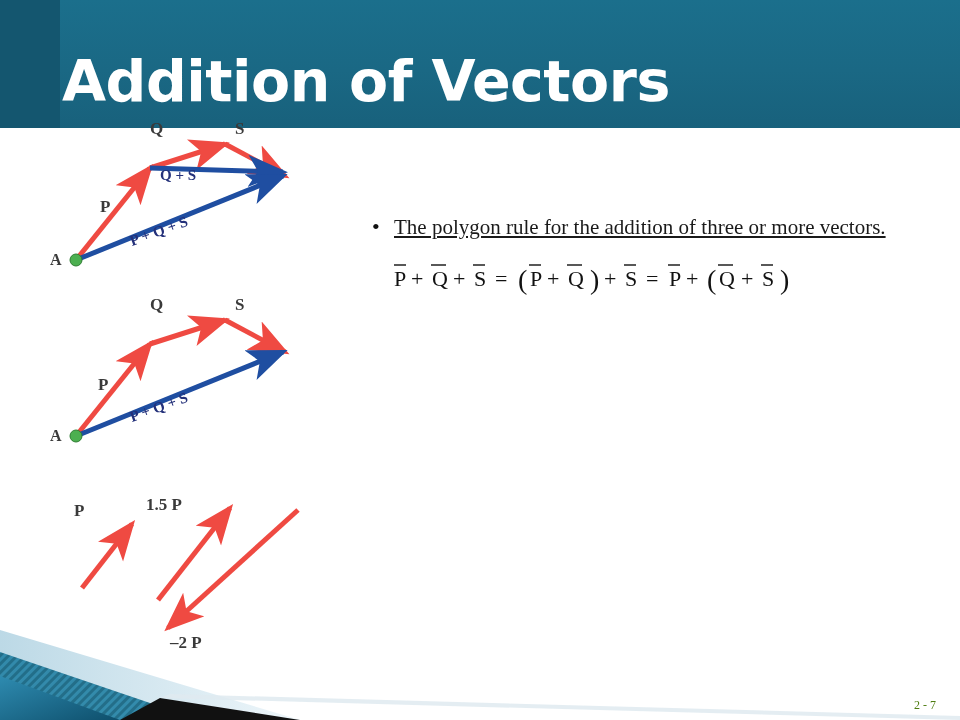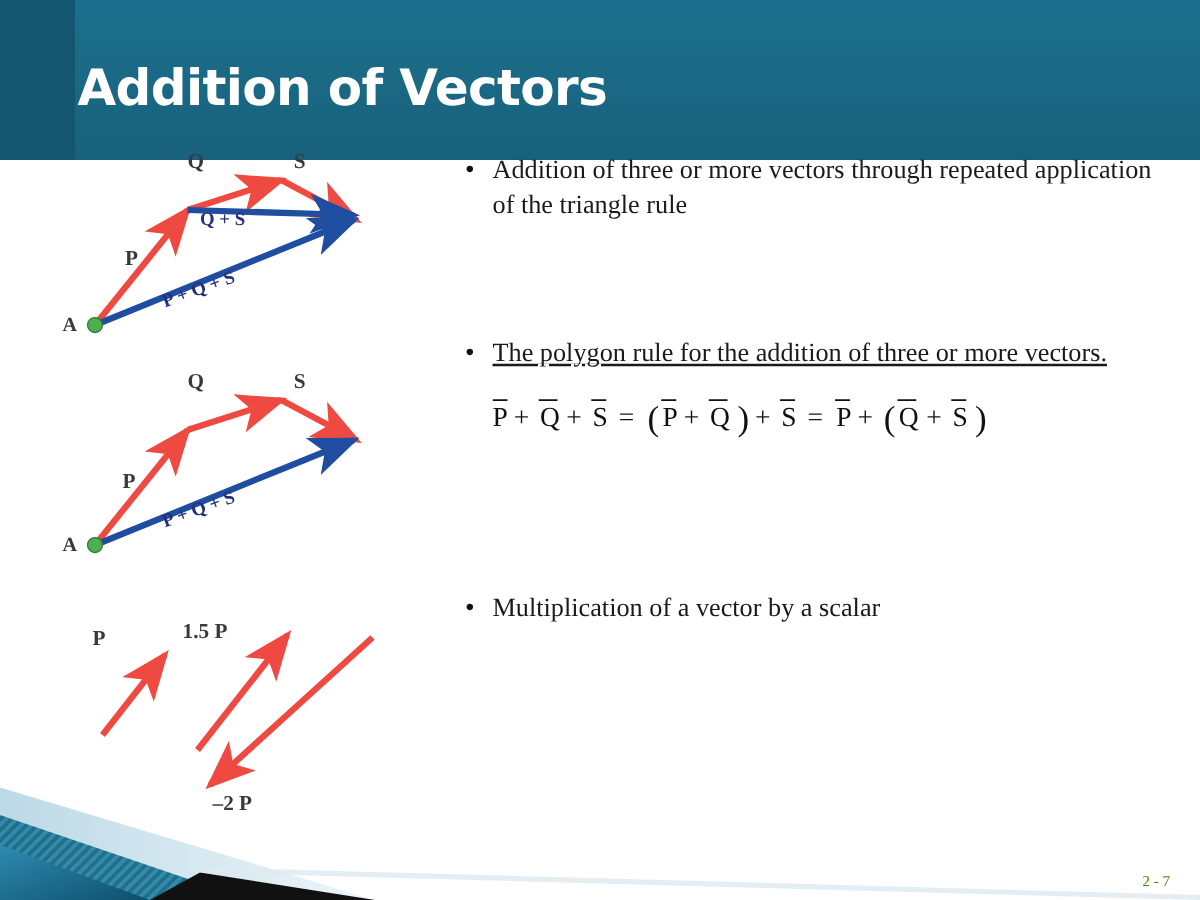--- a/index.html
+++ b/index.html
@@ -35,21 +35,21 @@
     width: 60px;
     height: 128px;
     background: #14566f;
   }
   .slide-title {
     position: absolute;
     left: 62px;
     top: 48px;
     font-family: "DejaVu Sans", sans-serif;
     font-weight: bold;
-    font-size: 40px;
+    font-size: 57px;
     letter-spacing: -0.5px;
     color: #ffffff;
     white-space: nowrap;
   }
   
   .figures {
     position: absolute;
     left: 40px;
     top: 128px;
     width: 330px;
@@ -198,21 +198,20 @@
 
         <line x1="258" y1="14" x2="128" y2="132" stroke="#ef4a42" stroke-width="5" marker-end="url(#arrowRed3)"></line>
         <text x="34" y="20" font-family="Liberation Serif, serif" font-size="17" font-weight="bold" fill="#3a3a3a">P</text>
         <text x="106" y="14" font-family="Liberation Serif, serif" font-size="17" font-weight="bold" fill="#3a3a3a">1.5 P</text>
         <text x="130" y="152" font-family="Liberation Serif, serif" font-size="17" font-weight="bold" fill="#3a3a3a">–2 P</text>
       </svg>
     </div>
   </div>
 
   <div class="bullets">
-    <div class="bullet b1">Addition of three or more vectors through repeated application of the triangle rule</div>
     <div class="bullet b2">The polygon rule for the addition of three or more vectors.</div>
 
     <div class="equation">
       <svg width="470" height="46" viewBox="0 0 470 46" xmlns="http://www.w3.org/2000/svg">
         <g font-family="Liberation Serif, serif" font-size="22" fill="#111">
 
           <text x="0" y="30">P</text>
           <text x="17" y="30">+</text>
           <text x="38" y="30">Q</text>
           <text x="59" y="30">+</text>
@@ -244,21 +243,20 @@
           <line x1="135" y1="9" x2="147" y2="9"></line>
           <line x1="173" y1="9" x2="188" y2="9"></line>
           <line x1="230" y1="9" x2="242" y2="9"></line>
           <line x1="274" y1="9" x2="286" y2="9"></line>
           <line x1="324" y1="9" x2="339" y2="9"></line>
           <line x1="367" y1="9" x2="379" y2="9"></line>
         </g>
       </svg>
     </div>
 
-    <div class="bullet b4">Multiplication of a vector by a scalar</div>
   </div>
 
   <div class="bottom-deco">
     <svg width="960" height="130" viewBox="0 0 960 130" xmlns="http://www.w3.org/2000/svg">
       <defs>
         <linearGradient id="gradTeal" x1="0" y1="0" x2="1" y2="1">
           <stop offset="0%" stop-color="#2e8bb0"></stop>
           <stop offset="100%" stop-color="#0e4f6c"></stop>
         </linearGradient>
         <linearGradient id="gradLight" x1="0" y1="0" x2="1" y2="0">

